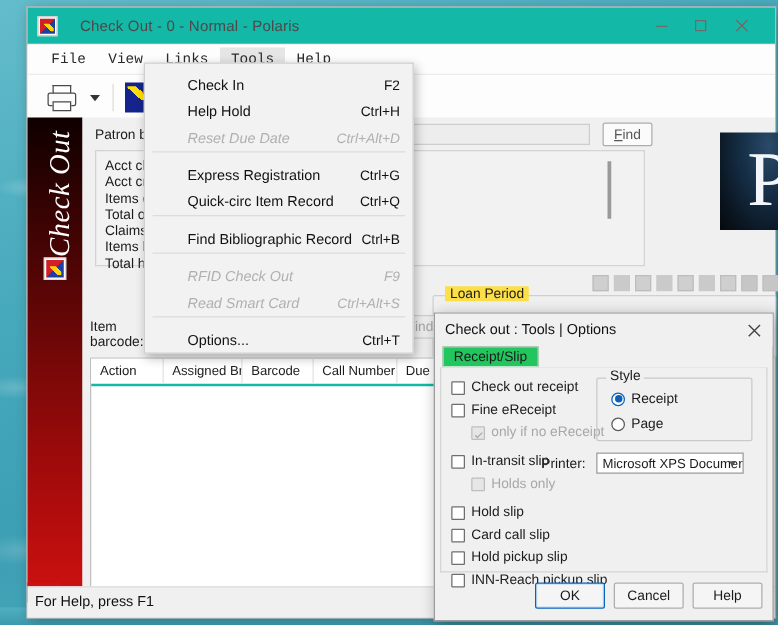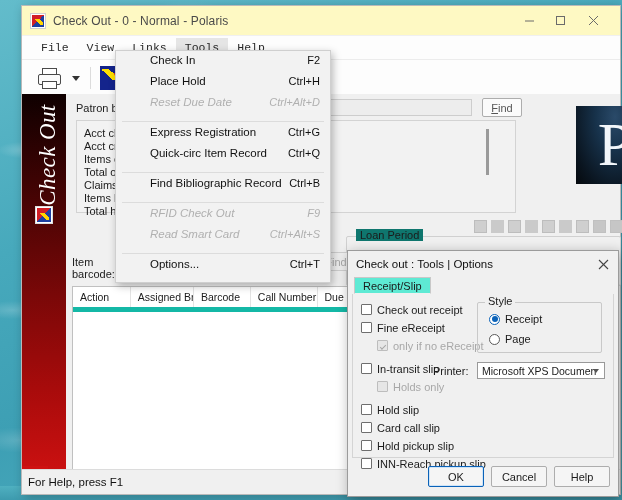--- a/index.html
+++ b/index.html
@@ -27,23 +27,24 @@
     background:linear-gradient(180deg,#4fb0c0,#3d9aae);
   }
 
   
   .win{
     position:absolute;left:22px;top:6px;width:598px;height:488px;
     background:#f0f0f0;
     box-shadow:0 0 0 1px #b9b9b9, 2px 2px 10px rgba(0,0,0,.30);
   }
   .titlebar{
-    height:29px;background:#fef9c3;
+    height:29px;background:#14b8a6;
     display:flex;align-items:center;position:relative;
     border-bottom:1px solid #f0f0f0;
+    gap:11px;
   }
   .app-icon{
     width:16px;height:16px;margin-left:8px;margin-right:7px;
     background:#ffffff;position:relative;flex:none;
     border:1px solid #cfcfcf;box-sizing:border-box;
   }
   .app-icon::before{
     content:"";position:absolute;left:1px;top:1px;width:12px;height:12px;
     background:linear-gradient(135deg,#d21f26 0%,#d21f26 50%,#1d3fa0 50%,#1d3fa0 100%);
   }
@@ -142,78 +143,78 @@
 
   .mini-tb{position:absolute;left:408px;top:126px;display:flex;gap:4px;align-items:center;}
   .mini-ico{width:13px;height:13px;background:#cfcfcf;border:1px solid #bdbdbd;box-sizing:border-box;position:relative;}
   .mini-ico.flat{background:#c6c6c6;border-color:#c0c0c0;}
   .mini-ico.blank{background:#cacaca;border:none;}
 
   .loan-grp{
     position:absolute;left:280px;top:142px;width:275px;height:50px;
     border:1px solid #d0d0d0;border-radius:2px;box-sizing:border-box;
   }
-  .loan-lbl{position:absolute;left:290px;top:135px;background:#0f766e;padding:0 4px;
+  .loan-lbl{position:absolute;left:290px;top:135px;background:#fde047;padding:0 4px;
     color:#1b1b1b;font-size:11px;}
 
   .item-row{position:absolute;left:6px;top:158px;}
   .item-lbl{position:absolute;left:0;top:4px;}
   .item-field{
     position:absolute;left:67px;top:0;width:135px;height:18px;
     background:#fff;border:1px solid #b6b6b6;box-sizing:border-box;
   }
   .item-find{
     position:absolute;left:236px;top:0;width:56px;height:19px;
     background:#efefef;border:1px solid #cfcfcf;border-radius:2px;box-sizing:border-box;
     color:#a8a8a8;font-size:11px;display:flex;align-items:center;justify-content:center;
   }
 
   .grid{
     position:absolute;left:6px;top:192px;width:283px;height:188px;
     background:#fff;border:1px solid #c0c0c0;box-sizing:border-box;
   }
-  .grid-head{display:flex;height:20px;background:#fff;border-bottom:5px solid #14b8a6;}
+  .grid-head{display:flex;height:20px;background:#fff;border-bottom:2px solid #14b8a6;}
   .grid-head div{
     font-size:10.5px;color:#1b1b1b;padding:4px 0 0 7px;box-sizing:border-box;
     border-right:1px solid #e3e3e3;overflow:hidden;white-space:nowrap;
   }
 
   
   .menu{
     position:absolute;left:93px;top:44px;width:214px;
     background:#f2f2f2;border:1px solid #cfcfcf;
     box-shadow:2px 3px 8px rgba(0,0,0,.28);
     padding:3px 0;z-index:40;
   }
   .menu .it{
-    height:21px;display:flex;align-items:flex-start;position:relative;
+    height:21px;display:flex;align-items:flex-end;position:relative;
     padding-left:34px;padding-right:10px;font-size:11.5px;color:#111;
   }
   .menu .it.dis{color:#b0b0b0;font-style:italic;}
   .menu .it .acc{position:absolute;right:10px;font-size:11px;}
   .menu .sep{height:1px;background:#dcdcdc;margin:4px 6px;}
 
   
   .dlg{
     position:absolute;left:325px;top:244px;width:270px;height:245px;
     background:#f0f0f0;border:1px solid #9b9b9b;
     box-shadow:2px 3px 12px rgba(0,0,0,.32);z-index:60;
   }
   .dlg-title{height:26px;display:flex;align-items:center;position:relative;background:#f0f0f0;}
   .dlg-title .t{margin-left:8px;font-size:11.5px;color:#111;}
   .dlg-x{position:absolute;right:4px;top:3px;width:22px;height:20px;display:flex;align-items:center;justify-content:center;}
   .tabstrip{height:17px;margin:0 4px;position:relative;border-bottom:1px solid #c8c8c8;}
   .tab{
     position:absolute;left:2px;top:0;height:17px;padding:0 8px;
-    background:#5eead4;border:1px solid #c8c8c8;border-bottom:1px solid #f0f0f0;
+    background:#22c55e;border:1px solid #c8c8c8;border-bottom:1px solid #f0f0f0;
     font-size:11px;color:#1b1b1b;display:flex;align-items:center;box-sizing:border-box;
   }
   .dlg-body{position:absolute;left:4px;top:43px;right:4px;bottom:38px;
     background:#f0f0f0;border:1px solid #d4d4d4;border-top:none;box-sizing:border-box;}
-  .cbrow{position:absolute;display:flex;align-items:flex-start;font-size:11px;color:#1b1b1b;}
+  .cbrow{position:absolute;display:flex;align-items:flex-end;font-size:11px;color:#1b1b1b;}
   .cb{width:11px;height:11px;background:#fff;border:1px solid #6e6e6e;box-sizing:border-box;
       margin-right:5px;flex:none;position:relative;border-radius:1px;}
   .cb.dis{background:#e6e6e6;border-color:#bdbdbd;}
   .cb.dis.on::after{
     content:"";position:absolute;left:2px;top:4px;width:5px;height:2px;
     border-left:1.6px solid #a6a6a6;border-bottom:1.6px solid #a6a6a6;
     transform:rotate(-45deg);
   }
   .cbrow.dis{color:#a8a8a8;}
   .style-grp{position:absolute;left:124px;top:8px;width:125px;height:51px;
@@ -368,21 +369,21 @@
   <div class="statusbar">
     <div class="st">For Help, press F1</div>
   </div>
 
   <div class="menu">
     <div class="it">
         <span>Check In</span>
         <span class="acc">F2</span>
       </div>
     <div class="it">
-        <span>Place Hold</span>
+        <span>Help Hold</span>
         <span class="acc">Ctrl+H</span>
       </div>
     <div class="it dis">
         <span>Reset Due Date</span>
         <span class="acc">Ctrl+Alt+D</span>
       </div>
     <div class="sep"></div>
     <div class="it">
         <span>Express Registration</span>
         <span class="acc">Ctrl+G</span>
@@ -470,21 +471,21 @@
           <span class="rb on"></span>
           <span>Receipt</span>
         </div>
       <div class="rbrow" style="left:136px;top:39px">
           <span class="rb"></span>
           <span>Page</span>
         </div>
 
       <div class="selrow" style="left:80px;top:68px">
         <span class="sl">Printer:</span>
-        <span class="combo" style="width:128px">
+        <span class="combo" style="width:118px">
             <span>Microsoft XPS Documen</span>
             <span class="cv"></span>
           </span>
       </div>
     </div>
 
     <div class="dlg-btns">
       <div class="dbtn focus">OK</div>
       <div class="dbtn">Cancel</div>
       <div class="dbtn">Help</div>

